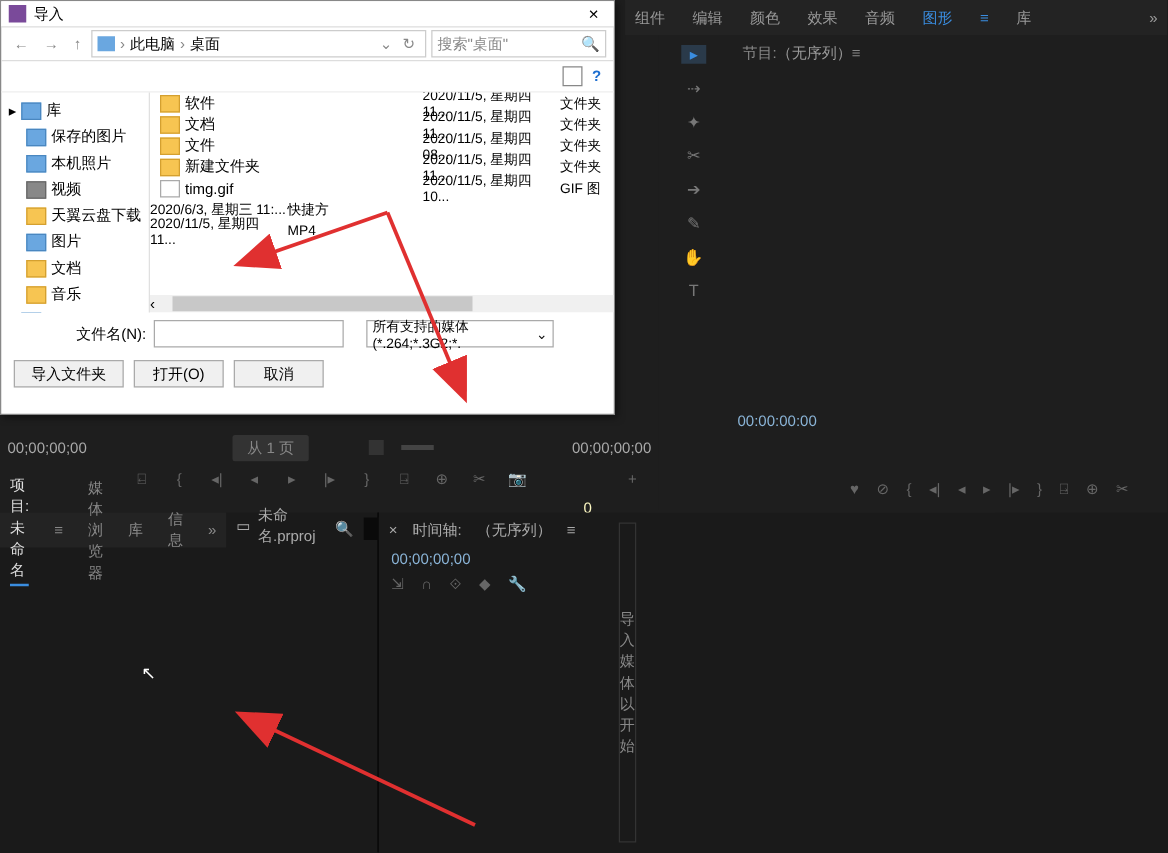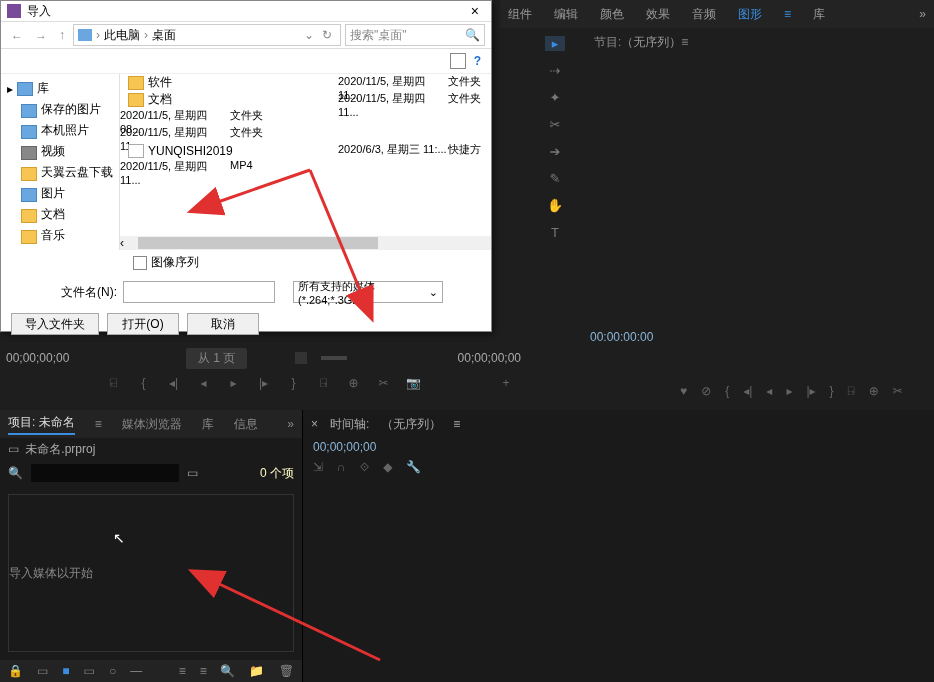--- a/index.html
+++ b/index.html
@@ -17,21 +17,21 @@
 .src-panel{position:absolute;top:28px;left:0;width:527px;height:380px;background:#1e1e1e}
 .src-bottom{position:absolute;bottom:40px;left:0;right:0;height:20px;display:flex;align-items:center;padding:0 6px;gap:14px;color:#aaa}
 .src-bottom .l{margin-right:auto}
 .src-bottom .pager{background:#333;padding:2px 12px;border-radius:2px;color:#888;margin-left:6px}
 .transport{position:absolute;bottom:14px;left:0;right:0;height:22px;display:flex;align-items:center;justify-content:center;gap:16px;color:#666}
 .transport span{width:14px;text-align:center}
 .transport .plus{position:absolute;right:14px}
 .prog-tc{position:absolute;top:330px;left:590px;color:#8bb5d8}
 .prog-transport{position:absolute;top:380px;left:680px;right:10px;height:22px;display:flex;align-items:center;gap:14px;color:#666}
 .panels-row{position:absolute;top:410px;left:0;right:0;bottom:0;display:flex}
-.proj{width:302px;background:#1a1a1a;border-right:1px solid #000;display:flex;flex-direction:column}
+.proj{width:302px;background:#1a1a1a;border-right:1px solid #000;display:flex;flex-direction:row}
 .proj-tabs{height:28px;display:flex;align-items:center;gap:20px;padding:0 8px;color:#888;background:#232323}
 .proj-tabs .act{color:#ddd;border-bottom:2px solid #3a8de0;padding-bottom:2px}
 .proj-tabs .ov{margin-left:auto}
 .proj-file{height:22px;display:flex;align-items:center;gap:6px;padding:0 8px;color:#aaa}
 .proj-search{height:26px;display:flex;align-items:center;gap:8px;padding:0 8px}
 .proj-search input{flex:0 0 140px;background:#0a0a0a;border:none;color:#aaa;padding:3px;font-size:11px}
 .proj-search .count{margin-left:auto;color:#fef9c3}
 .proj-body{flex:1;margin:8px;border:1px solid #333;display:flex;align-items:center;color:#888;position:relative}
 .proj-foot{height:22px;display:flex;align-items:center;gap:14px;padding:0 8px;color:#888;background:#232323}
 .proj-foot .lock{color:#5a8}
@@ -51,30 +51,30 @@
 .dlg-crumb .arr{color:#888;padding:0 4px}
 .dlg-crumb .path{flex:1;border:1px solid #ccc;height:20px;display:flex;align-items:center;padding:0 4px;gap:4px}
 .dlg-crumb .path .sep{color:#888}
 .dlg-crumb .search{width:130px;border:1px solid #ccc;height:20px;display:flex;align-items:center;padding:0 4px;color:#888}
 .dlg-toolbar{height:24px;display:flex;align-items:center;justify-content:flex-end;padding:0 10px;gap:8px;border-bottom:1px solid #eee}
 .dlg-toolbar .sq{width:14px;height:14px;border:1px solid #888}
 .dlg-toolbar .help{color:#1e6fd0;font-weight:bold}
 .dlg-body{display:flex;height:176px}
 .dlg-nav{width:118px;border-right:1px solid #e0e0e0;padding:4px 0;overflow:hidden}
 .dlg-nav .grp{padding:2px 6px;display:flex;align-items:center;gap:4px}
-.dlg-nav .item{padding:2px 6px 2px 20px;display:flex;align-items:flex-end;gap:4px}
+.dlg-nav .item{padding:2px 6px 2px 20px;display:flex;align-items:center;gap:4px}
 .dlg-nav .ic{width:14px;height:12px;background:#f7c552;border:1px solid #d4a030}
 .dlg-nav .ic.b{background:#6aa7e0;border-color:#4a87c0}
 .dlg-nav .ic.g{background:#888;border-color:#666}
 .dlg-files{flex:1;overflow:hidden;position:relative}
 .dlg-fh{display:flex;border-bottom:1px solid #e0e0e0;height:20px;align-items:center;color:#555}
 .dlg-fh .c1{width:210px;padding-left:8px}
 .dlg-fh .c2{width:110px}
 .dlg-fh .c3{width:40px}
-.dlg-row{display:flex;height:17px;}
+.dlg-row{display:flex;height:17px;align-items:center}
 .dlg-row .c1{width:210px;padding-left:8px;display:flex;align-items:center;gap:4px}
 .dlg-row .c2{width:110px;font-size:11px}
 .dlg-row .c3{width:40px;font-size:11px}
 .dlg-row .fic{width:14px;height:12px;background:#f7c552;border:1px solid #d4a030}
 .dlg-row .fic.f{background:#fff;border-color:#aaa}
 .dlg-scroll{position:absolute;bottom:0;left:0;right:0;height:14px;background:#f0f0f0;display:flex;align-items:center}
 .dlg-scroll .thumb{margin-left:14px;width:240px;height:12px;background:#c8c8c8}
 .dlg-opt{padding:4px 10px 4px 132px;display:flex;align-items:center;gap:4px}
 .dlg-opt .cb{width:12px;height:12px;border:1px solid #888}
 .dlg-fn{padding:6px 10px;display:flex;align-items:center;gap:6px}
@@ -291,46 +291,54 @@
             </div>
             <div class="dlg-row">
               <div class="c1">
                 <span class="fic "></span>
                 <span>文档</span>
               </div>
               <div class="c2">2020/11/5, 星期四 11...</div>
               <div class="c3">文件夹</div>
             </div>
             <div class="dlg-row">
+              <div class="c1">
+                <span class="fic "></span>
+                <span>文件</span>
+              </div>
               <div class="c2">2020/11/5, 星期四 08...</div>
               <div class="c3">文件夹</div>
             </div>
             <div class="dlg-row">
+              <div class="c1">
+                <span class="fic "></span>
+                <span>新建文件夹</span>
+              </div>
               <div class="c2">2020/11/5, 星期四 11...</div>
               <div class="c3">文件夹</div>
             </div>
             <div class="dlg-row">
               <div class="c1">
                 <span class="fic f"></span>
-                <span>YUNQISHI2019</span>
-              </div>
+                <span>timg.gif</span>
+              </div>
+              <div class="c2">2020/11/5, 星期四 10...</div>
+              <div class="c3">GIF 图</div>
+            </div>
+            <div class="dlg-row">
               <div class="c2">2020/6/3, 星期三 11:...</div>
               <div class="c3">快捷方</div>
             </div>
             <div class="dlg-row">
               <div class="c2">2020/11/5, 星期四 11...</div>
               <div class="c3">MP4</div>
             </div>
           </div>
         <div class="dlg-scroll">‹<div class="thumb"></div></div>
       </div>
-    </div>
-    <div class="dlg-opt">
-      <div class="cb"></div>
-      <span>图像序列</span>
     </div>
     <div class="dlg-fn">
       <span style="margin-left:50px">文件名(N):</span>
       <div class="inp"></div>
       <div style="width:6px"></div>
       <div class="sel">
           <span>所有支持的媒体 (*.264;*.3G2;*.</span>
           <span style="margin-left:auto">⌄</span>
         </div>
     </div>

